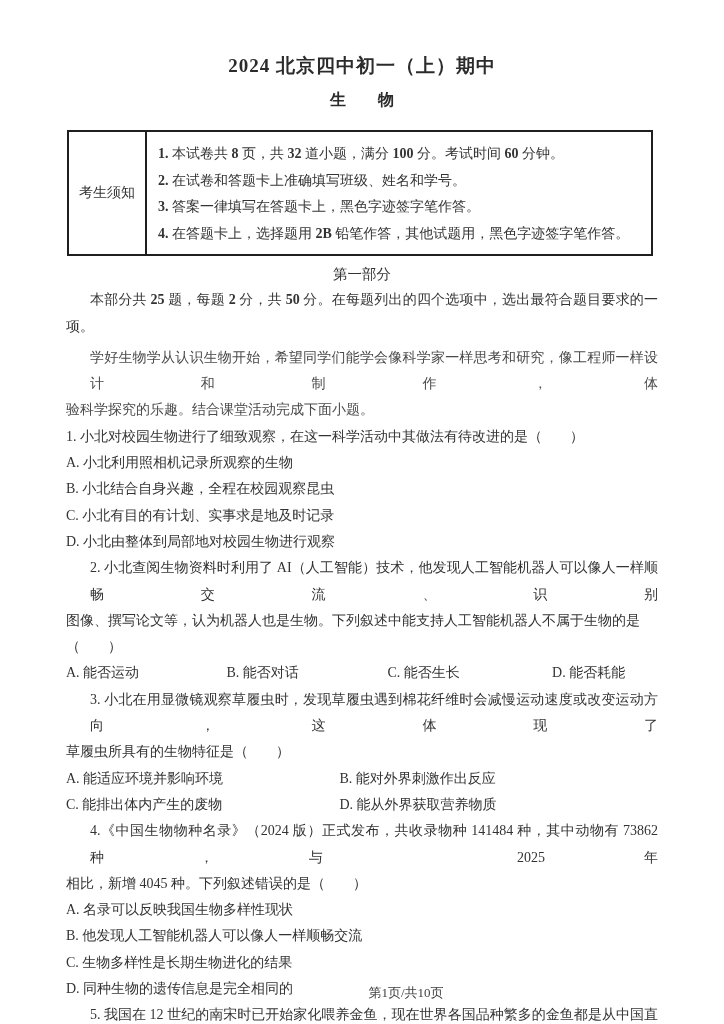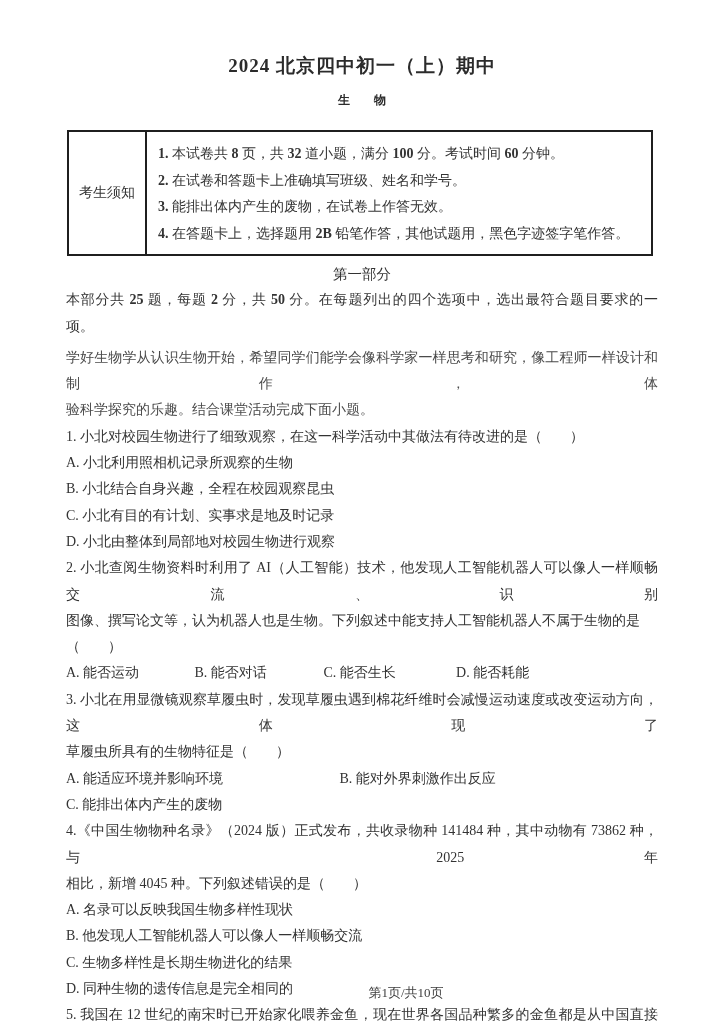--- a/index.html
+++ b/index.html
@@ -19,21 +19,21 @@
     text-align: center;
     font-size: 19px;
     font-weight: bold;
     line-height: 28px;
     letter-spacing: 1px;
     color: #2b2b2b;
   }
   .subject {
     margin: 0 0 16px 0;
     text-align: center;
-    font-size: 12px;
+    font-size: 16px;
     font-weight: bold;
     line-height: 28px;
     color: #2b2b2b;
   }
   .notice {
     display: flex;
     border: 2px solid #1f1f1f;
     box-sizing: border-box;
     width: 586px;
     margin-left: 1px;
@@ -49,23 +49,23 @@
   }
   .notice-items { flex: 1; padding: 9px 16px 7px 11px; overflow: hidden; }
   .notice-item { font-size: 14px; line-height: 26.5px; white-space: nowrap; }
   .part-heading {
     text-align: center;
     font-size: 14.5px;
     line-height: 26.3px;
     margin-top: 5px;
   }
   .line { font-size: 14px; line-height: 26.3px; }
-  .fill { text-align: justify; text-align-last: justify; }
+  .fill { text-align: justify; text-align-last: justify; margin-left: 24px; }
   .passage { color: #4a4a4a; margin-top: 5px; }
-  .opts-4 { display: grid; grid-template-columns: 21.7% 21.8% 22.4% auto; }
+  .opts-4 { display: grid; grid-template-columns: 21.7% 21.8% 22.4% auto; gap: 32px; }
   .opts-2 { display: grid; grid-template-columns: 46.2% auto; }
   .opt { font-size: 14px; line-height: 26.3px; white-space: nowrap; }
   .footer {
     position: absolute;
     top: 984px;
     left: 0;
     width: 100%;
     text-align: center;
     font-size: 13px;
     color: #404040;
@@ -80,21 +80,21 @@
   <div class="content">
 
     <h1 class="title">2024 北京四中初一（上）期中</h1>
     <h2 class="subject">生　　物</h2>
 
     <div class="notice">
       <div class="notice-label">考生须知</div>
       <div class="notice-items">
         <div class="notice-item"><span class="b">1.</span><span> 本试卷共 </span><span class="b">8</span><span> 页，共 </span><span class="b">32</span><span> 道小题，满分 </span><span class="b">100</span><span> 分。考试时间 </span><span class="b">60</span><span> 分钟。</span></div>
         <div class="notice-item"><span class="b">2.</span><span> 在试卷和答题卡上准确填写班级、姓名和学号。</span></div>
-        <div class="notice-item"><span class="b">3.</span><span> 能排出体内产生的废物，在试卷上作答无效。</span></div>
+        <div class="notice-item"><span class="b">3.</span><span> 答案一律填写在答题卡上，黑色字迹签字笔作答。</span></div>
         <div class="notice-item"><span class="b">4.</span><span> 在答题卡上，选择题用 </span><span class="b">2B</span><span> 铅笔作答，其他试题用，黑色字迹签字笔作答。</span></div>
       </div>
     </div>
 
     <div class="part-heading">第一部分</div>
 
     <div>
       <div class="line fill"><span>本部分共 </span><span class="b">25</span><span> 题，每题 </span><span class="b">2</span><span> 分，共 </span><span class="b">50</span><span> 分。在每题列出的四个选项中，选出最符合题目要求的一</span></div>
       <div class="line"><span>项。</span></div>
     </div>
@@ -123,20 +123,21 @@
       </div>
     </div>
 
     <div>
       <div class="line fill">3. 小北在用显微镜观察草履虫时，发现草履虫遇到棉花纤维时会减慢运动速度或改变运动方向，这体现了</div>
       <div class="line">草履虫所具有的生物特征是（　　）</div>
       <div class="opts-2">
         <div class="opt">A. 能适应环境并影响环境</div>
         <div class="opt">B. 能对外界刺激作出反应</div>
         <div class="opt">C. 能排出体内产生的废物</div>
+        <div class="opt">D. 能从外界获取营养物质</div>
       </div>
     </div>
 
     <div>
       <div class="line fill">4.《中国生物物种名录》（2024 版）正式发布，共收录物种 141484 种，其中动物有 73862 种，与 2025 年</div>
       <div class="line">相比，新增 4045 种。下列叙述错误的是（　　）</div>
       <div class="opt">A. 名录可以反映我国生物多样性现状</div>
       <div class="opt">B. 他发现人工智能机器人可以像人一样顺畅交流</div>
       <div class="opt">C. 生物多样性是长期生物进化的结果</div>
       <div class="opt">D. 同种生物的遗传信息是完全相同的</div>

